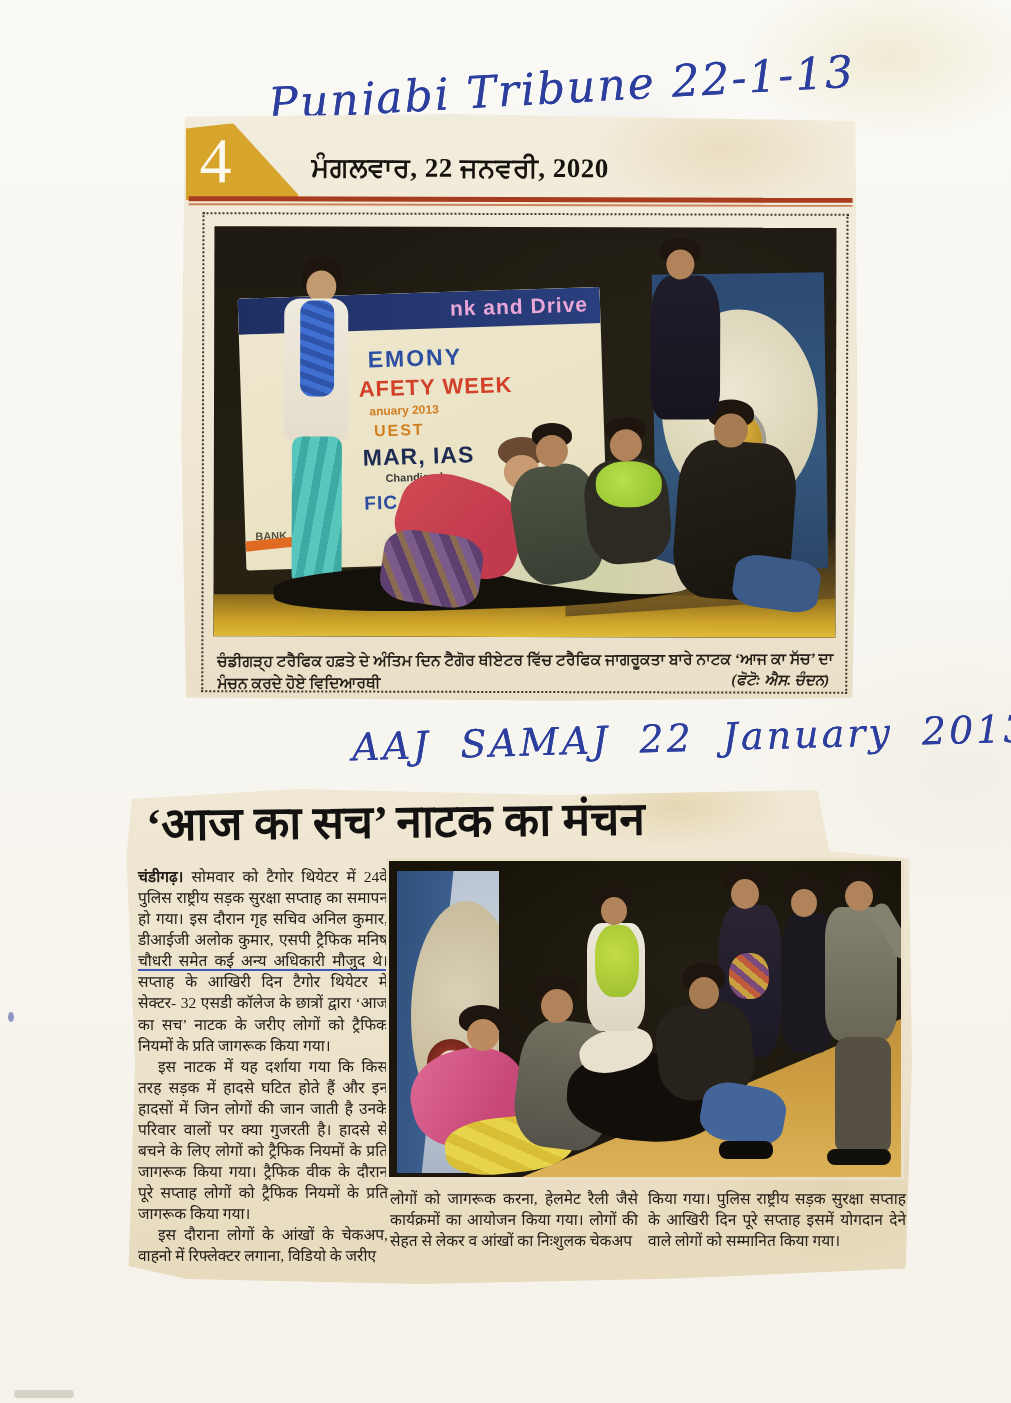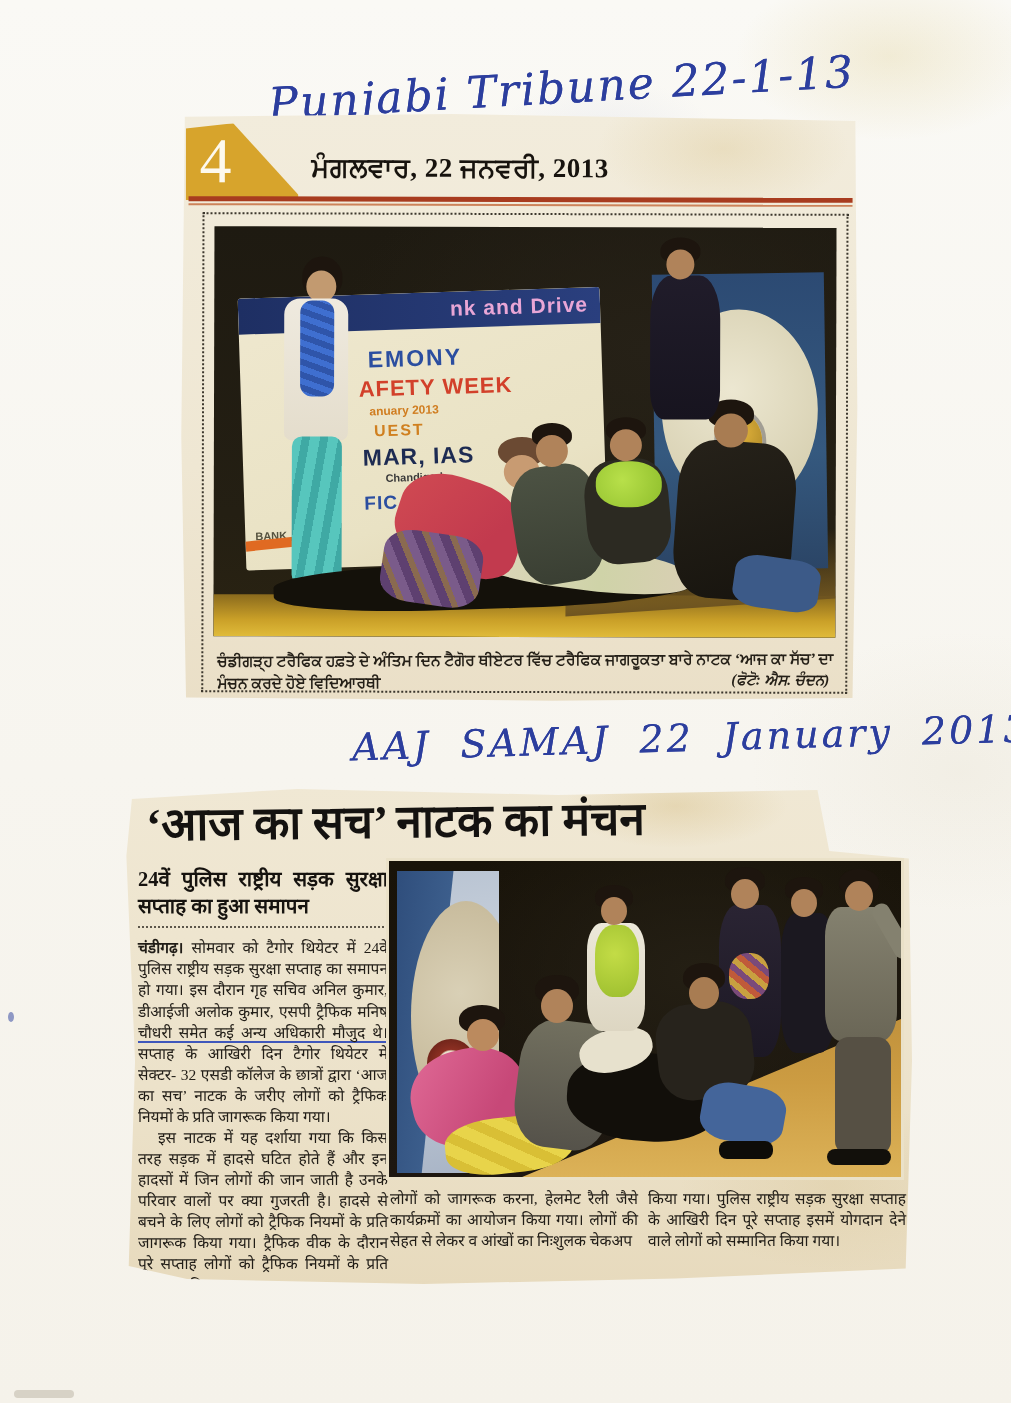--- a/index.html
+++ b/index.html
@@ -241,21 +241,21 @@
 <div class="scan-page">
 
   <div class="handwriting hw-top">Punjabi Tribune 22-1-13</div>
   <div class="handwriting hw-mid">AAJ SAMAJ 22 January 2013</div>
 
   <div class="clip1">
 
     <div class="masthead-gold">
       <span class="num4">4</span>
     </div>
-    <div class="tribune-date">ਮੰਗਲਵਾਰ, 22 ਜਨਵਰੀ, 2013</div>
+    <div class="tribune-date">ਮੰਗਲਵਾਰ, 22 ਜਨਵਰੀ, 2020</div>
     <div class="masthead-rule"></div>
 
     <div class="photo-frame1">
       <div class="photo1">
         <div class="p1-floor"></div>
         <div class="p1-floor-right"></div>
 
         <div class="banner1">
           <div class="band">nk and Drive</div>
           <div class="bl bl-emony">EMONY</div>
@@ -312,21 +312,20 @@
       <div class="photo-caption">ਚੰਡੀਗੜ੍ਹ ਟਰੈਫਿਕ ਹਫ਼ਤੇ ਦੇ ਅੰਤਿਮ ਦਿਨ ਟੈਗੋਰ ਥੀਏਟਰ ਵਿੱਚ ਟਰੈਫਿਕ ਜਾਗਰੂਕਤਾ ਬਾਰੇ ਨਾਟਕ ‘ਆਜ ਕਾ ਸੱਚ’ ਦਾ ਮੰਚਨ ਕਰਦੇ ਹੋਏ ਵਿਦਿਆਰਥੀ</div>
       <div class="photo-credit">(ਫੋਟੋ: ਐਸ. ਚੰਦਨ)</div>
     </div>
   </div>
 
   <div class="clip2">
 
     <div class="headline2">‘आज का सच’ नाटक का मंचन</div>
 
     <div class="col col1">
-      <div class="subhead2">24वें पुलिस राष्ट्रीय सड़क सुरक्षा सप्ताह का हुआ समापन</div>
       <p><span class="dateline">चंडीगढ़।</span><span> सोमवार को टैगोर थियेटर में 24वें पुलिस राष्ट्रीय सड़क सुरक्षा सप्ताह का समापन हो गया। इस दौरान गृह सचिव अनिल कुमार, डीआईजी अलोक कुमार, एसपी ट्रैफिक मनिष </span><span class="pen-underline">चौधरी समेत कई अन्य अधिकारी मौजुद थे।</span><span> सप्ताह के आखिरी दिन टैगोर थियेटर में सेक्टर- 32 एसडी कॉलेज के छात्रों द्वारा ‘आज का सच’ नाटक के जरीए लोगों को ट्रैफिक नियमों के प्रति जागरूक किया गया।</span></p>
       <p class="indent">इस नाटक में यह दर्शाया गया कि किस तरह सड़क में हादसे घटित होते हैं और इन हादसों में जिन लोगों की जान जाती है उनके परिवार वालों पर क्या गुजरती है। हादसे से बचने के लिए लोगों को ट्रैफिक नियमों के प्रति जागरूक किया गया। ट्रैफिक वीक के दौरान पूरे सप्ताह लोगों को ट्रैफिक नियमों के प्रति जागरूक किया गया।</p>
       <p class="indent">इस दौराना लोगों के आंखों के चेकअप, वाहनो में रिफ्लेक्टर लगाना, विडियो के जरीए</p>
     </div>
 
     <div class="photo2-frame">
       <div class="p2"></div>
       <div class="p2-floor"></div>
 
       <div class="p2-banner">

